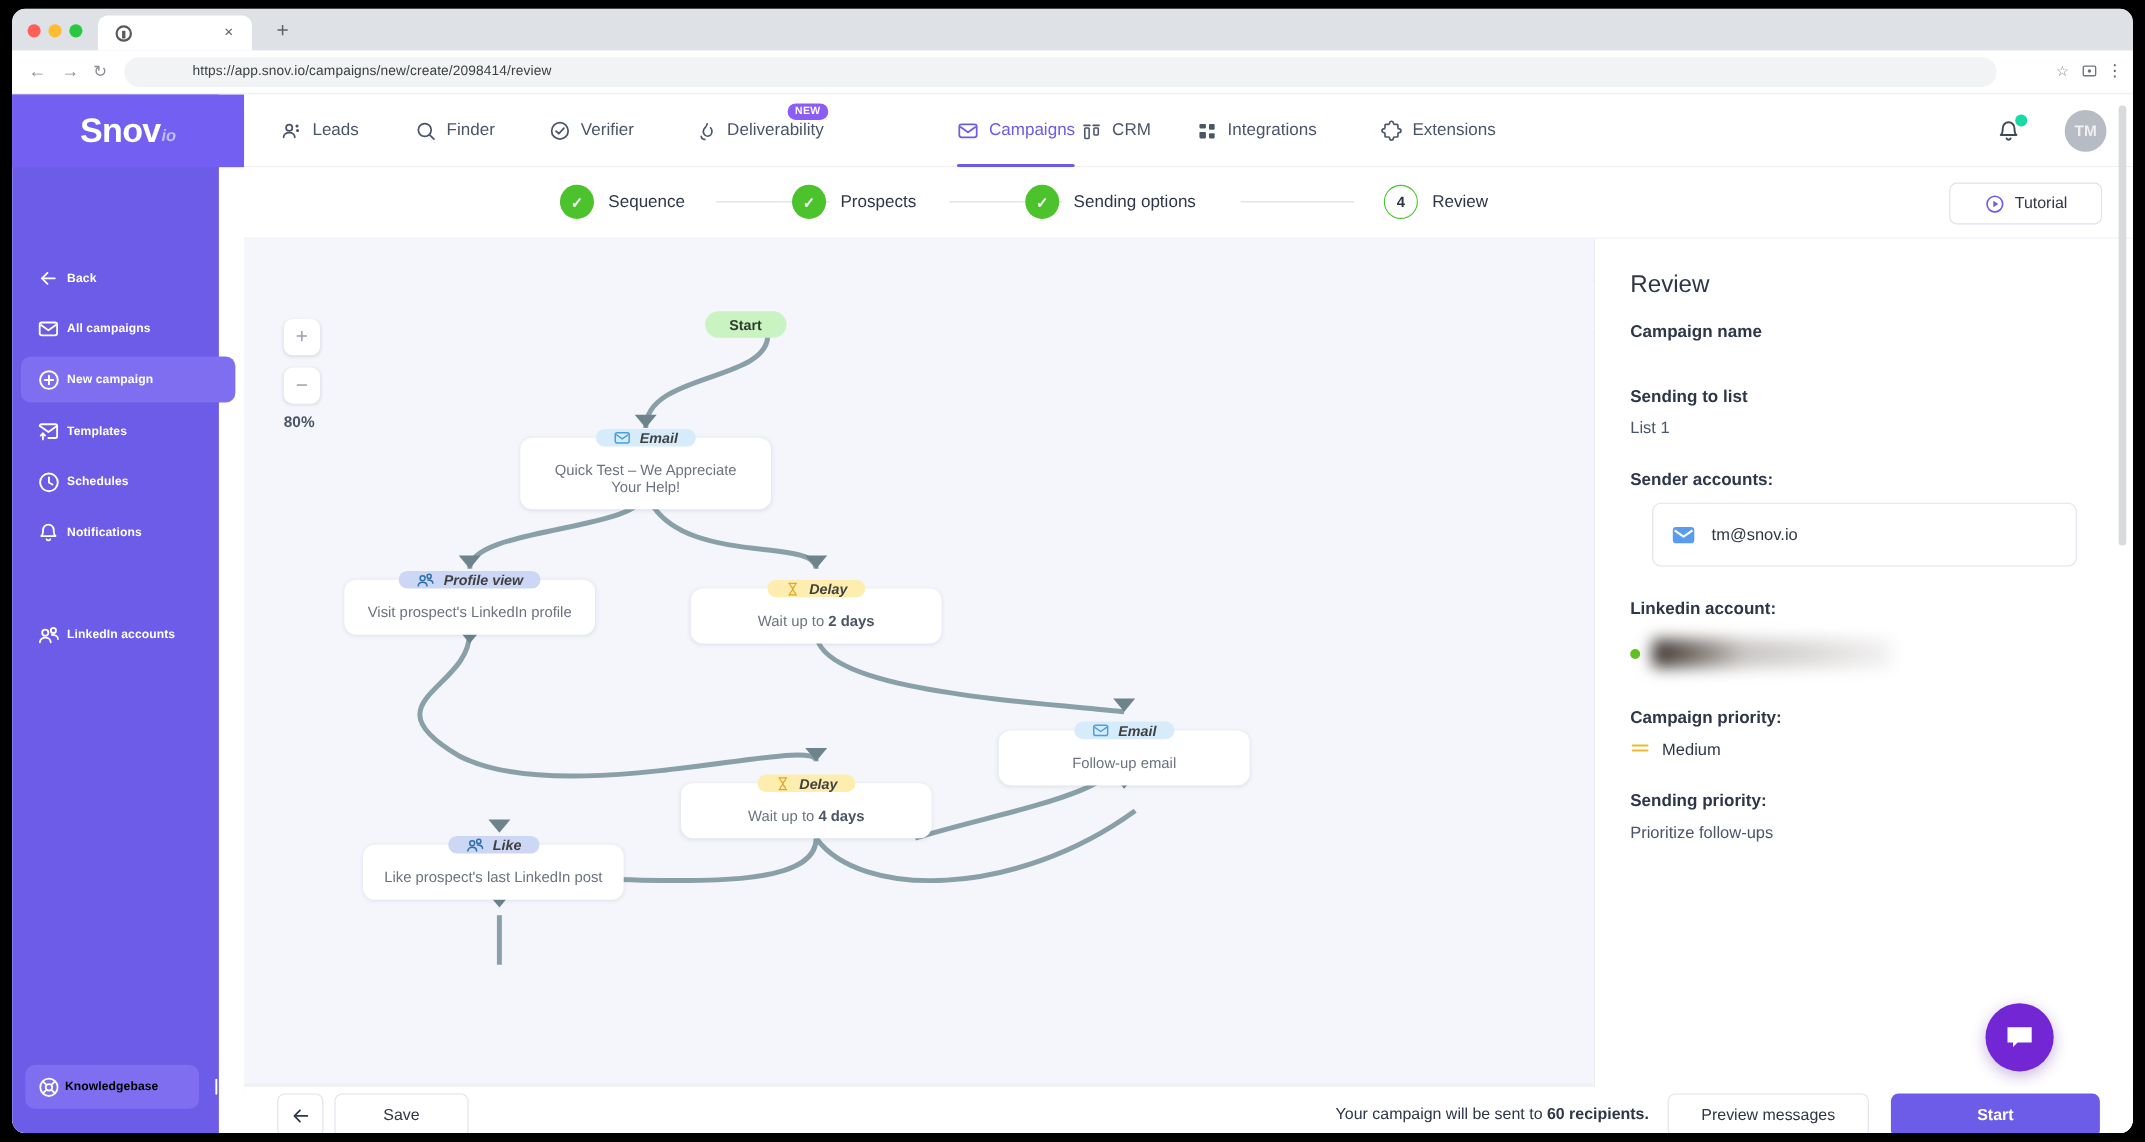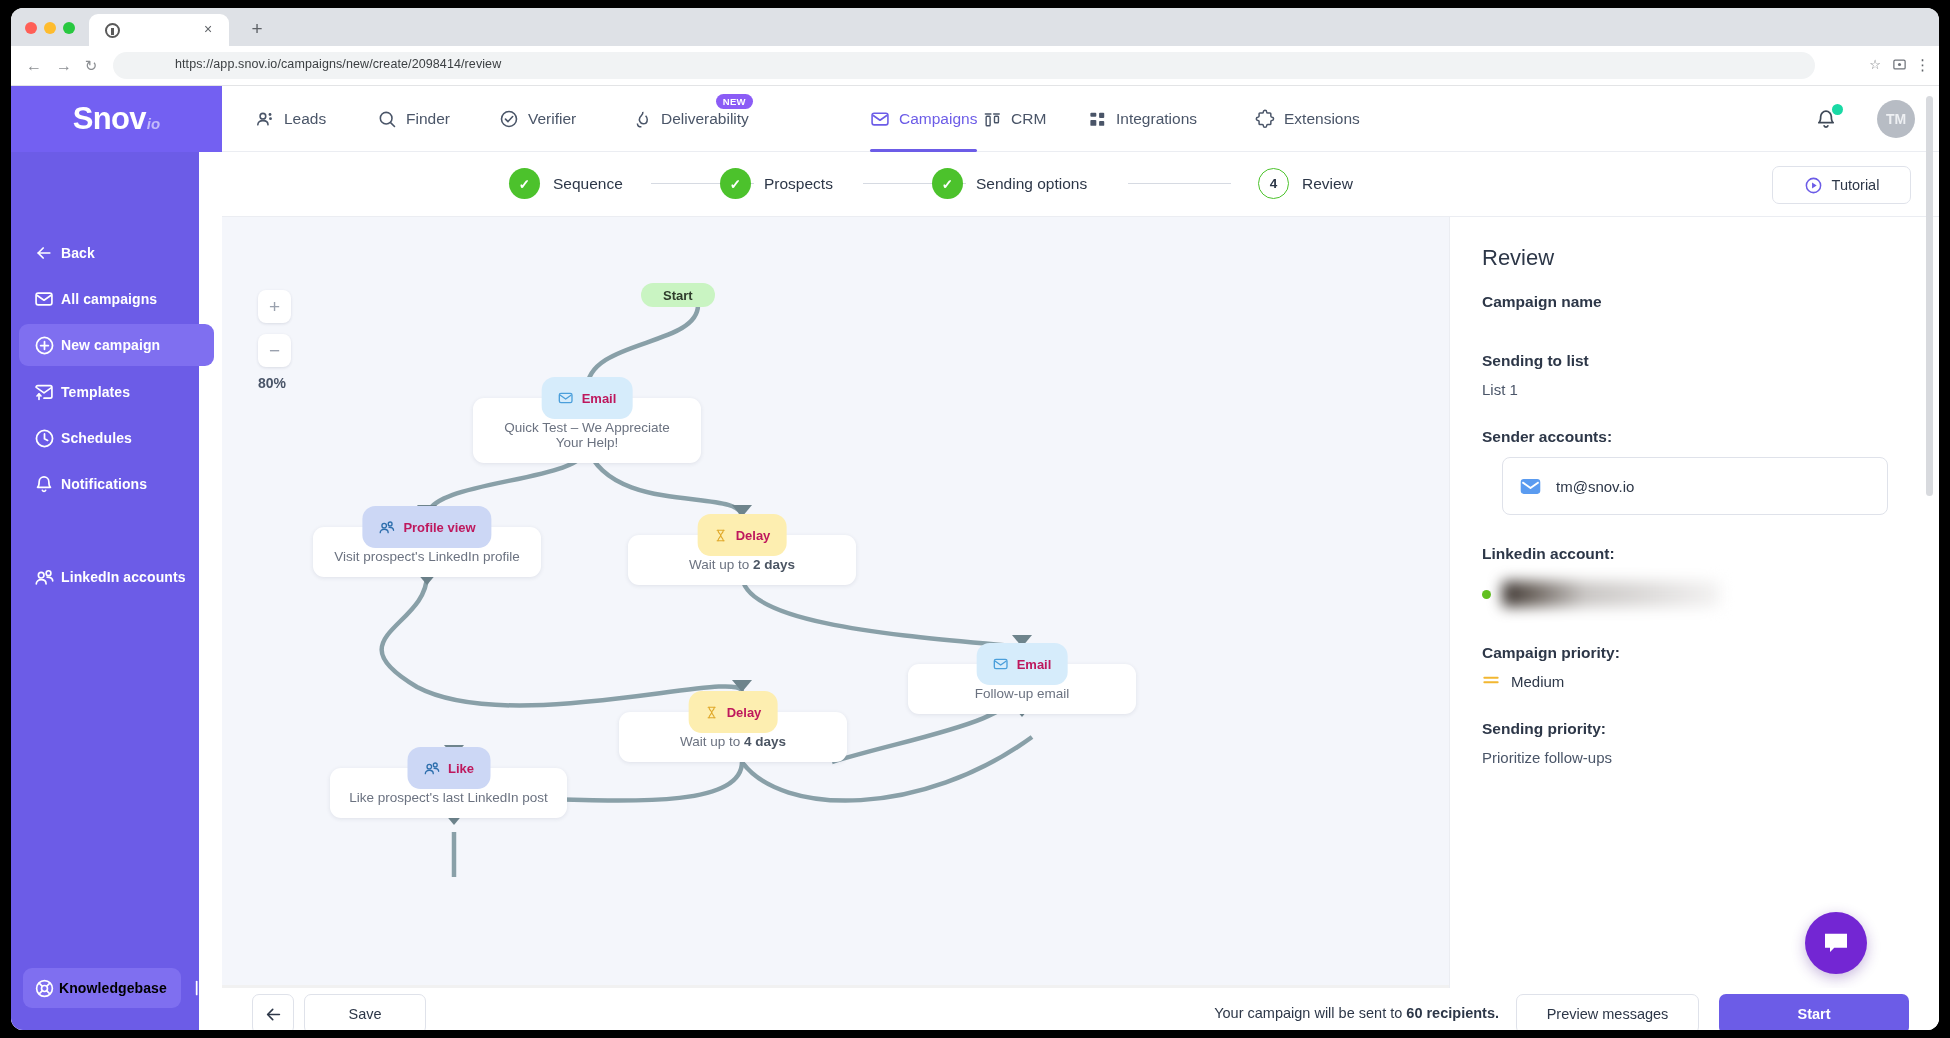--- a/index.html
+++ b/index.html
@@ -119,21 +119,21 @@
     display: flex; align-items: center;
     border-radius: 9px;
     color: #fff;
   }
   .side-item.active { background: #7f6ff0; }
   .side-ico {
     width: 34px; margin-left: 8px;
     display: flex; align-items: center; justify-content: center;
     color: #fff;
   }
-  .side-lbl { font-size: 14px; font-weight: bold; letter-spacing: .1px; }
+  .side-lbl { font-size: 11px; font-weight: bold; letter-spacing: .1px; }
 
   #kb {
     position: absolute; left: 12px; top: 882px;
     width: 158px; height: 40px;
     border-radius: 9px; background: #7f6ff0;
     display: flex; align-items: center;
   }
   #kb .side-ico { margin-left: 6px; width: 30px; }
   #collapse {
     position: absolute; left: 182px; top: 891px;
@@ -236,25 +236,26 @@
     border-radius: 11px;
     box-shadow: 0 1px 4px rgba(40,50,80,.10);
     padding: 22px 18px 13px;
     text-align: center;
     font-size: 13.5px;
     color: #6b7280;
   }
   .node-chip {
     position: absolute; left: 50%; top: 0;
     transform: translate(-50%, -50%);
-    height: 42px; padding: 0 16px;
+    height: 16px; padding: 0 16px;
     border-radius: 13px;
     display: flex; align-items: center; gap: 8px;
-    font-size: 13px; font-weight: bold; color: #be185d;
+    font-size: 13px; font-weight: bold; color: #404040;
     white-space: nowrap;
+    font-style: italic;
   }
   .chip-email   { background: #d6ecfb; }
   .chip-linked  { background: #ccd7f5; }
   .chip-delay   { background: #fdeeb0; }
   .node-start {
     background: #c9f4c2; border-radius: 13px;
     height: 24px; padding: 0 22px;
     display: flex; align-items: center; justify-content: center;
     font-size: 13px; font-weight: bold; color: #2f3d2c;
   }

